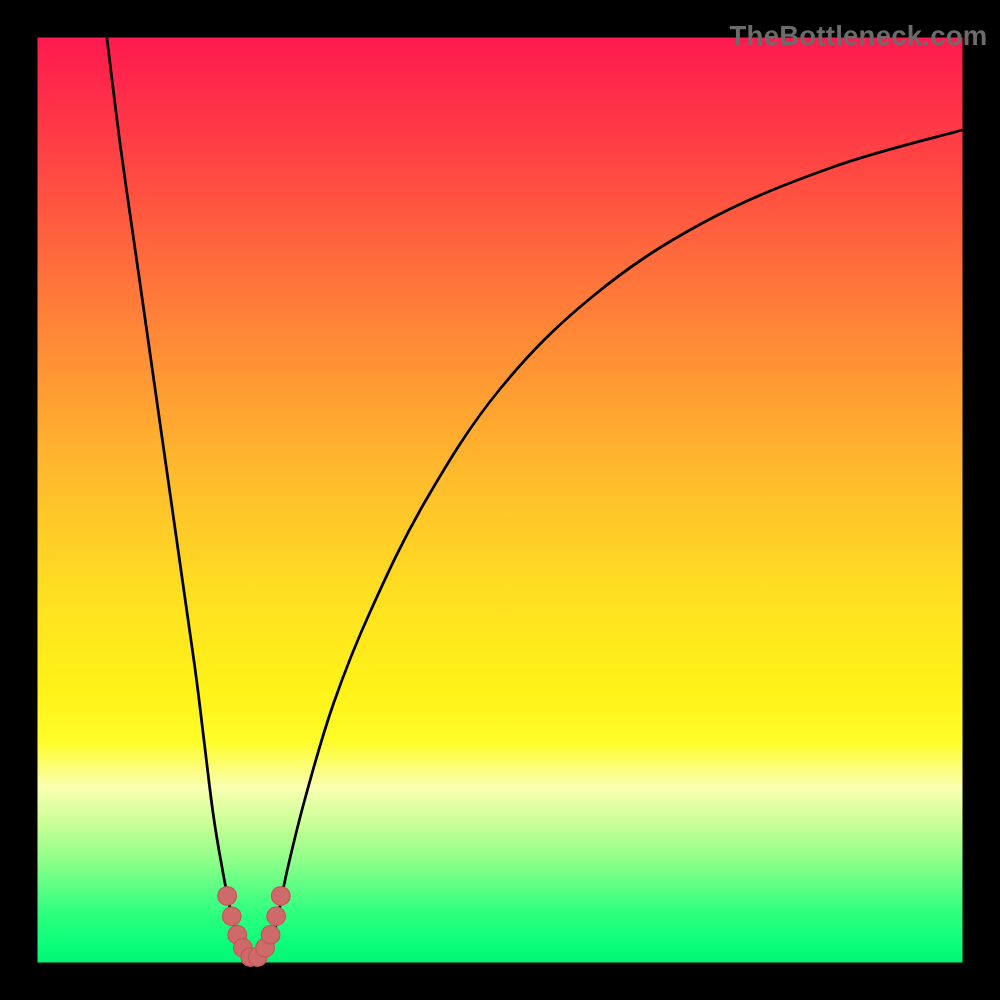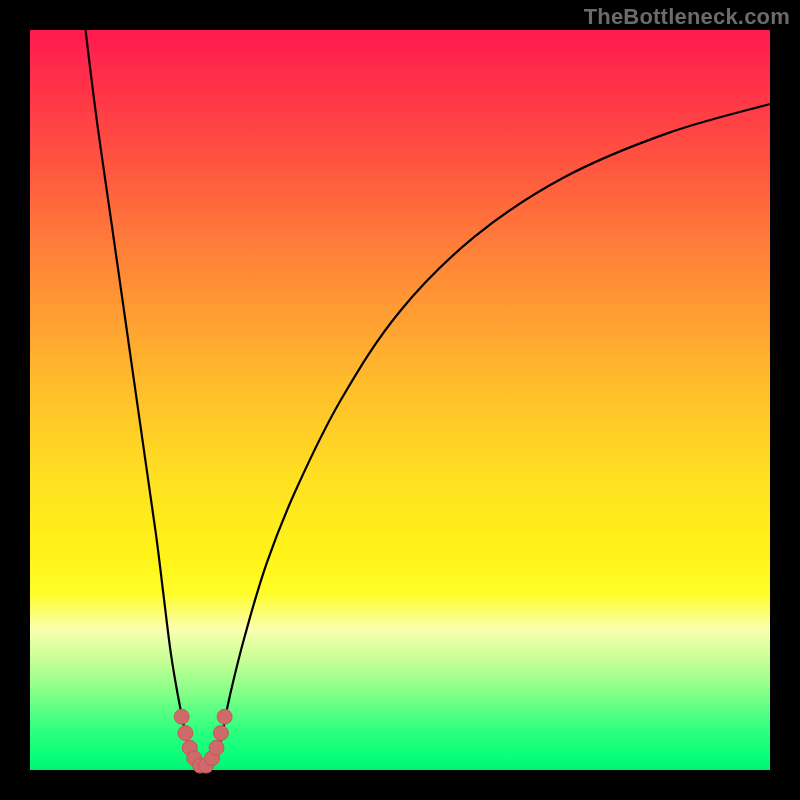--- a/index.html
+++ b/index.html
@@ -30,21 +30,21 @@
       #c9ff96 85%,
       #8eff8a 89%,
       #5aff84 92%,
       #2aff7e 95%,
       #0bff7a 98%,
       #00f575 100%
     );
   }
   .watermark {
     position: absolute;
-    top: 4px;
+    top: 16px;
     right: 10px;
     font-family: Arial, Helvetica, sans-serif;
     font-size: 22px;
     font-weight: 600;
     color: #6b6b6b;
     letter-spacing: 0.2px;
     user-select: none;
   }
   svg.curve {
     position: absolute;

